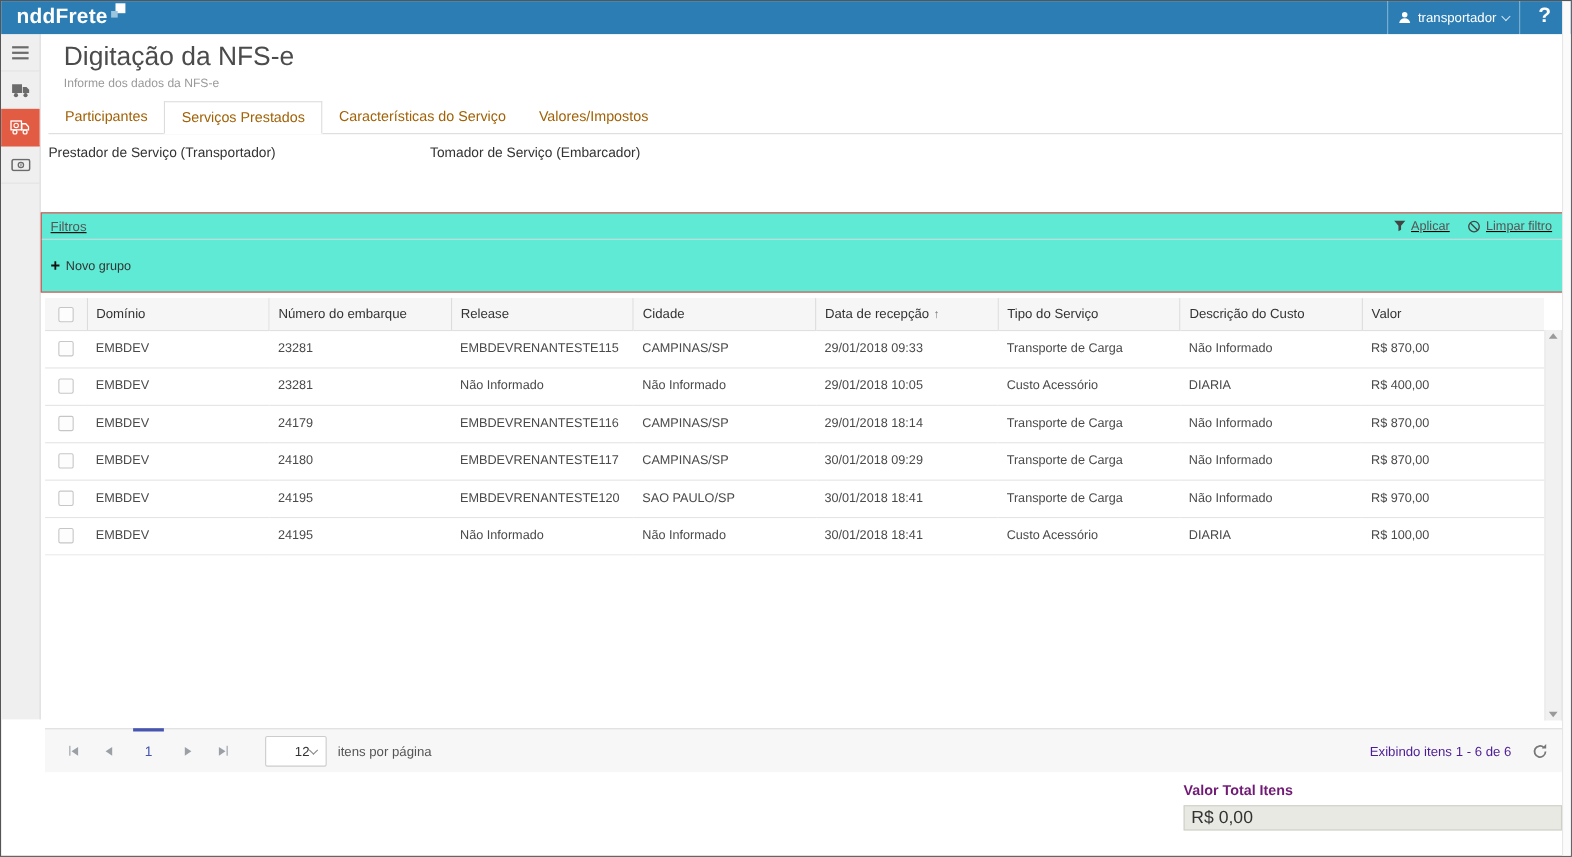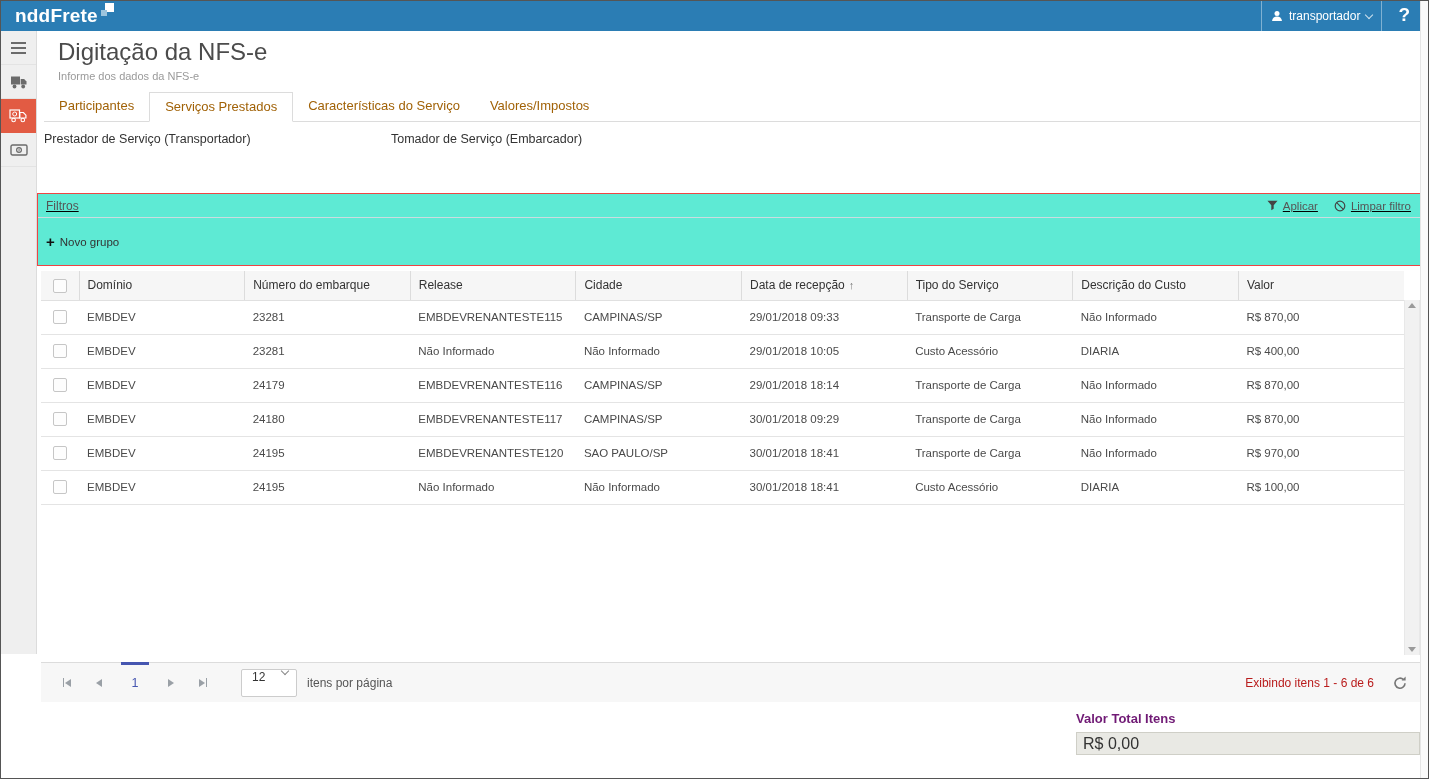--- a/index.html
+++ b/index.html
@@ -76,26 +76,26 @@
 
   
   .pager { margin:7px 8px 0 4px; height:40px; background:#f7f7f7; border-top:1px solid #dcdcdc; display:flex; align-items:center; padding:0 12px 0 10px; position:relative; }
   .pg-btn { width:32px; height:40px; display:flex; align-items:center; justify-content:center; gap:1px; cursor:pointer; }
   .tri { width:0; height:0; }
   .tri-l { border-top:4.5px solid transparent; border-bottom:4.5px solid transparent; border-right:6px solid #9aa0a6; }
   .tri-r { border-top:4.5px solid transparent; border-bottom:4.5px solid transparent; border-left:6px solid #9aa0a6; }
   .vbar { width:1.5px; height:9px; background:#9aa0a6; }
   .pg-num { width:40px; height:40px; display:flex; align-items:center; justify-content:center; font-size:12.5px; color:#4656b0; cursor:pointer; position:relative; }
   .pg-num .top-ind { position:absolute; top:-1px; left:6px; right:6px; height:3px; background:#4656b0; }
-  .page-size-box { margin-left:22px; width:56px; height:28px; background:#fff; border:1px solid #ccc; border-radius:2px; display:flex; justify-content:space-between; padding:0 8px 0 10px; cursor:pointer; }
+  .page-size-box { margin-left:22px; width:56px; height:28px; background:#fff; border:1px solid #ccc; border-radius:2px; display:flex; align-items:center; justify-content:space-between; padding:0 8px 0 26px; cursor:pointer; }
   .page-size-box .val { font-size:12px; color:#333; }
   .chev-g { width:6px; height:6px; border-right:1.4px solid #888; border-bottom:1.4px solid #888; transform:rotate(45deg); margin-top:-2px; }
   .pp-label { margin-left:10px; font-size:12px; color:#555; }
   .pager-right { margin-left:auto; display:flex; align-items:center; gap:18px; }
-  .pg-summary { font-size:12px; color:#b91c1c; }
+  .pg-summary { font-size:12px; color:#4c1d95; }
   .refresh { cursor:pointer; display:flex; }
 
   
   .totals { margin-top:9px; padding-right:8px; display:flex; justify-content:flex-end; }
   .totals-box { width:344px; }
   .totals-label { font-size:13px; font-weight:700; color:#701a75; margin-bottom:6px; }
   .totals-input { width:100%; height:23px; background:#e9e9e4; border:1px solid #cfcfc7; font-size:16px; color:#333; padding:0 6px; font-family:"Liberation Sans","DejaVu Sans",sans-serif; }
 </style>
 </head>
 <body>

